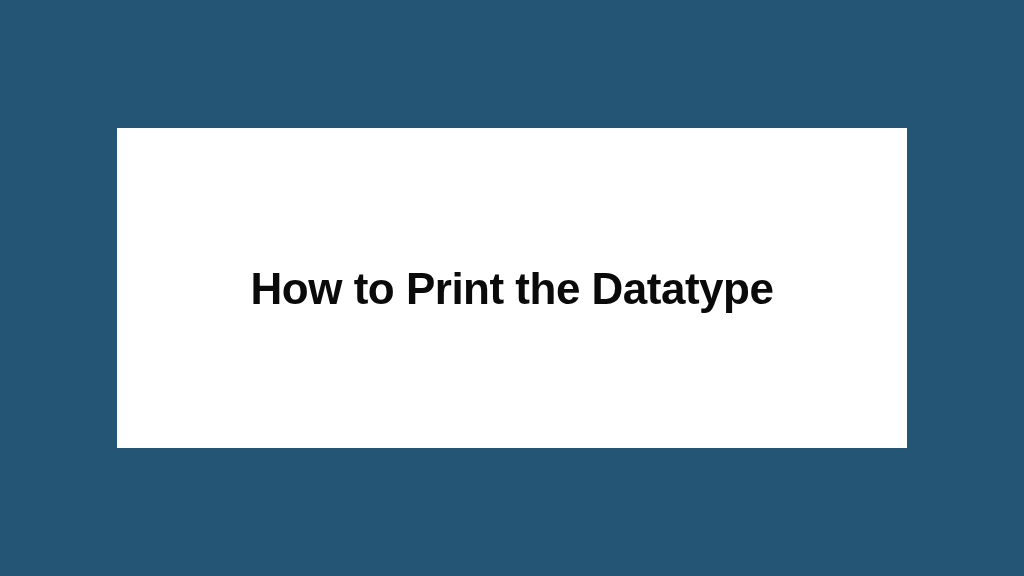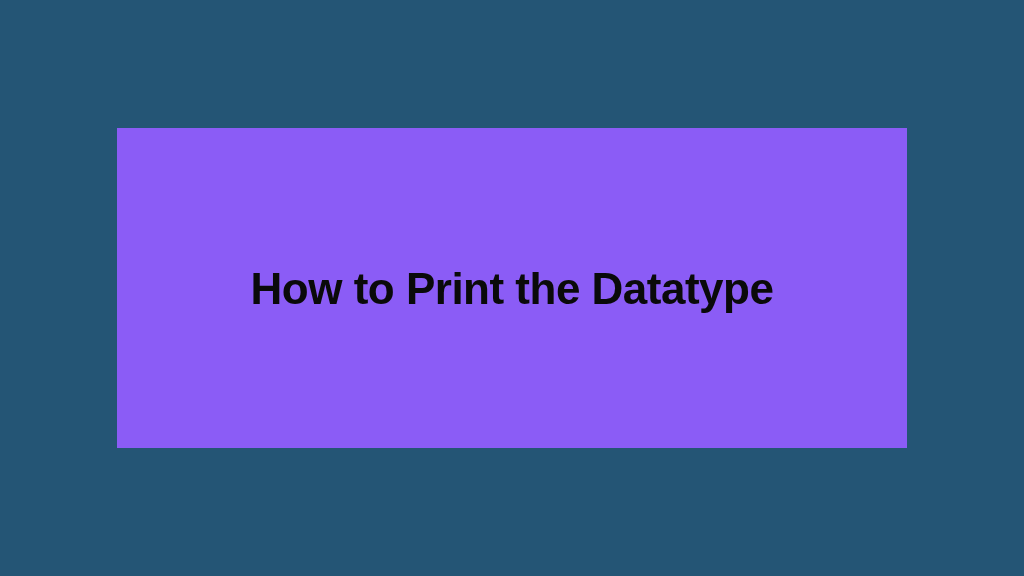--- a/index.html
+++ b/index.html
@@ -10,21 +10,21 @@
     body {
       width: 1024px;
       height: 576px;
       background-color: #245575;
       display: flex;
       align-items: center;
       justify-content: center;
       font-family: 'Segoe UI', 'Helvetica Neue', Arial, sans-serif;
     }
     .card {
-      background-color: #8b5cf6;
+      background-color: #ffffff;
       width: 790px;
       height: 320px;
       display: flex;
       align-items: center;
       justify-content: center;
       padding: 0 40px;
     }
     .heading {
       color: #0a0a0a;
       font-size: 44px;

